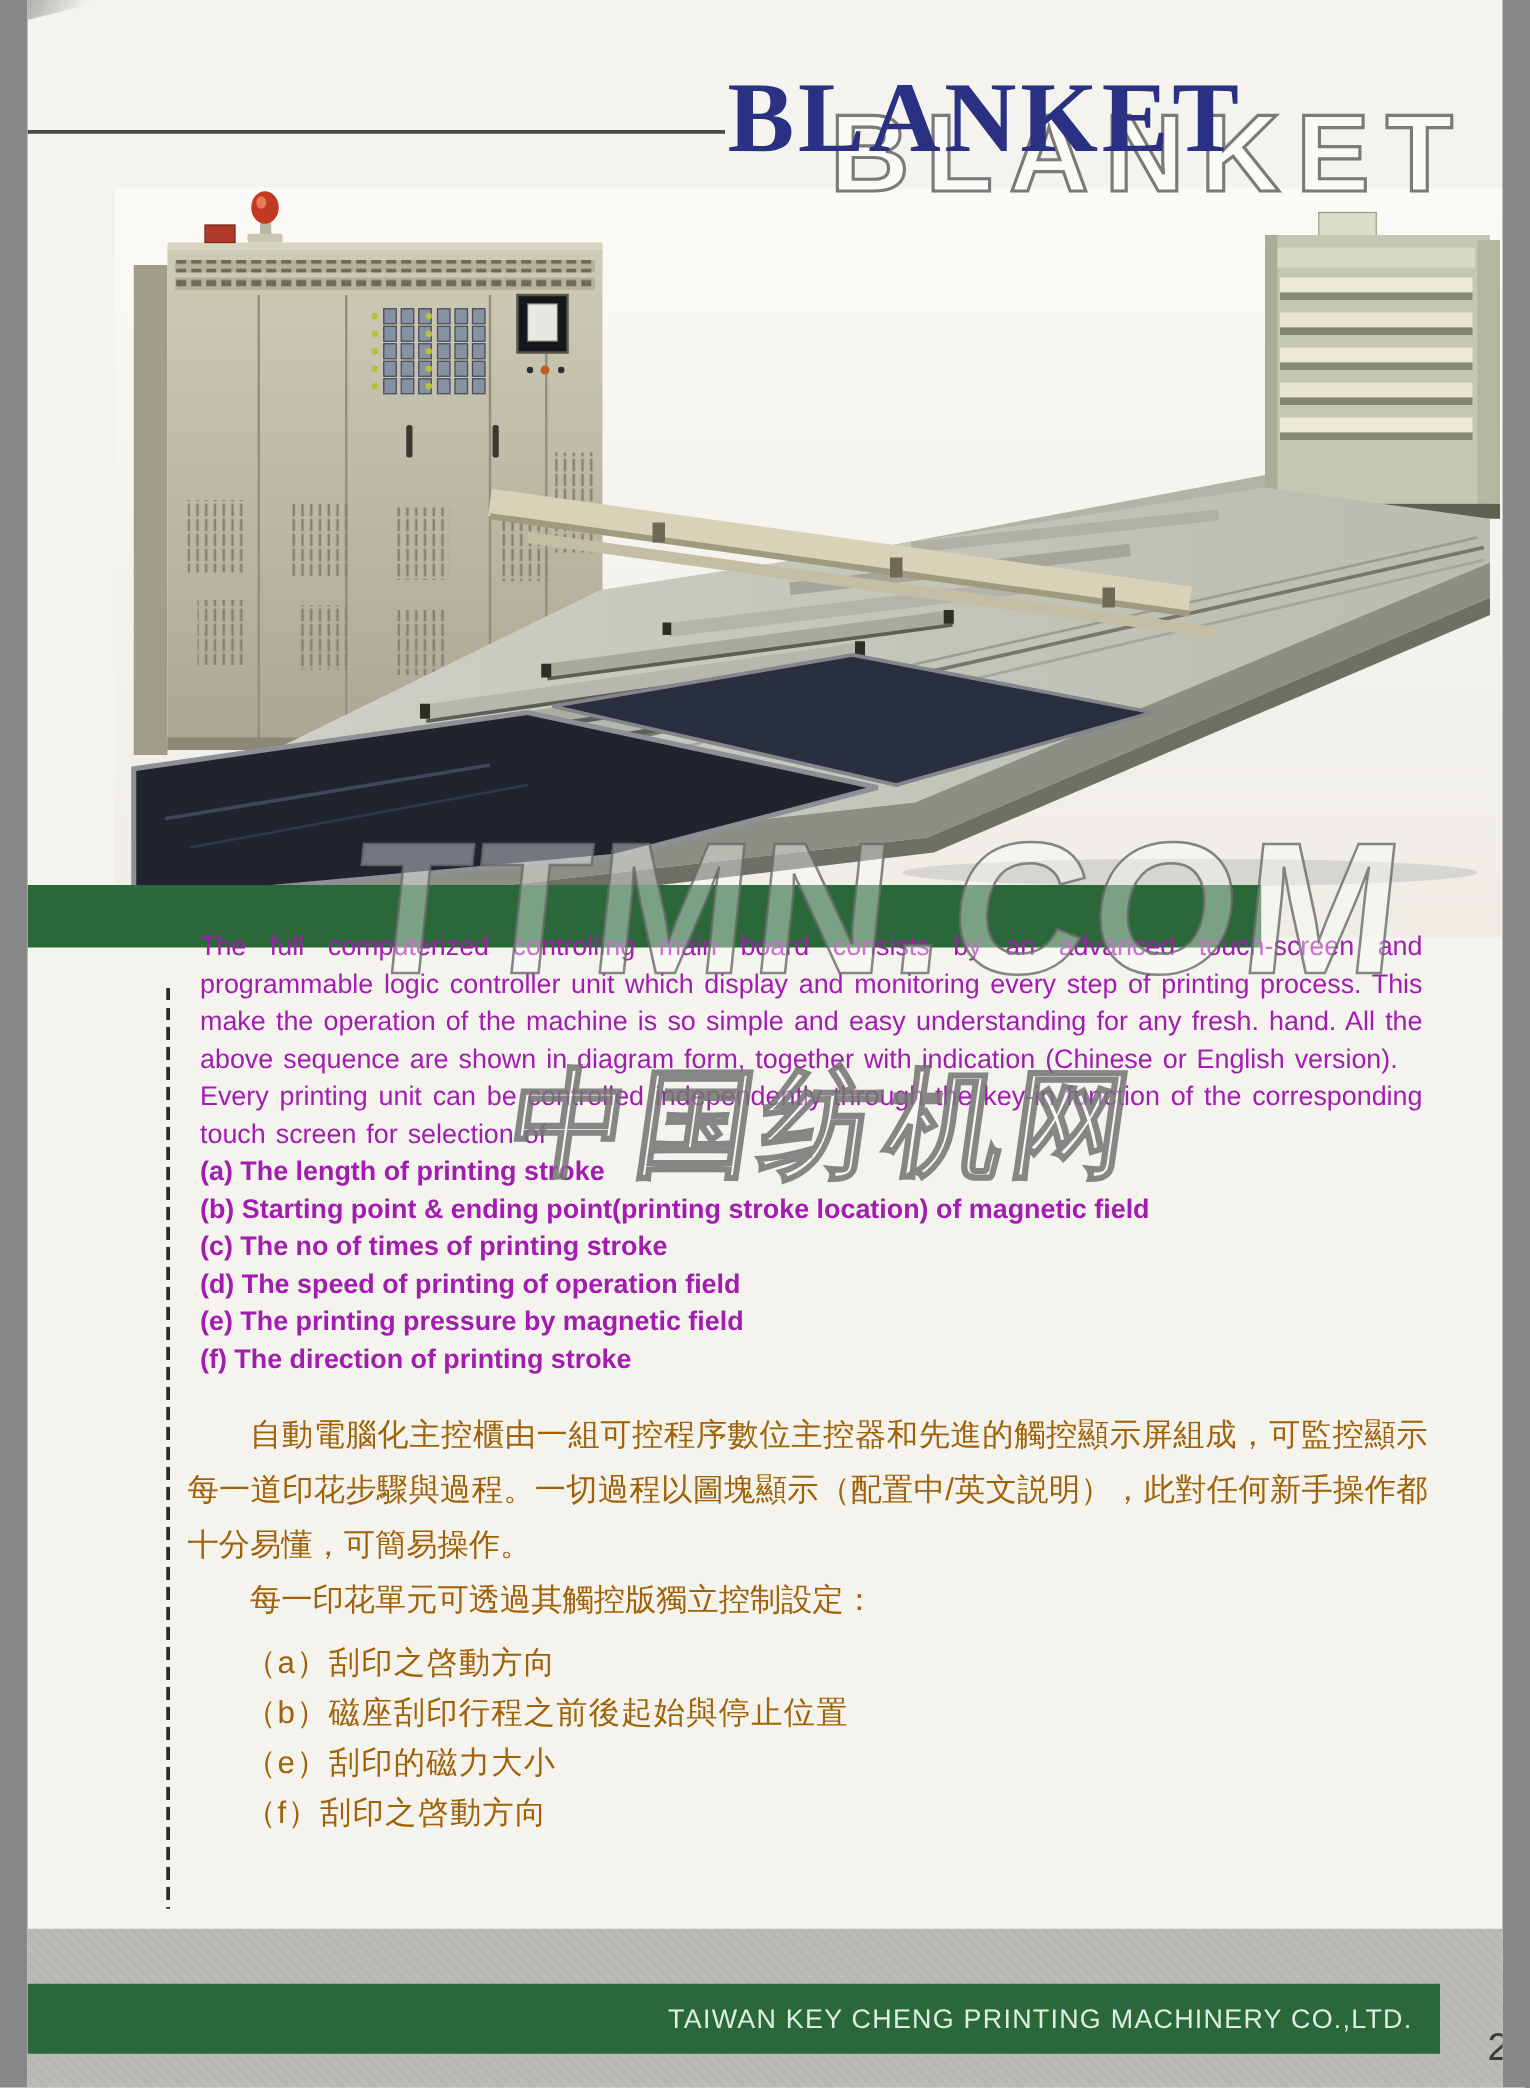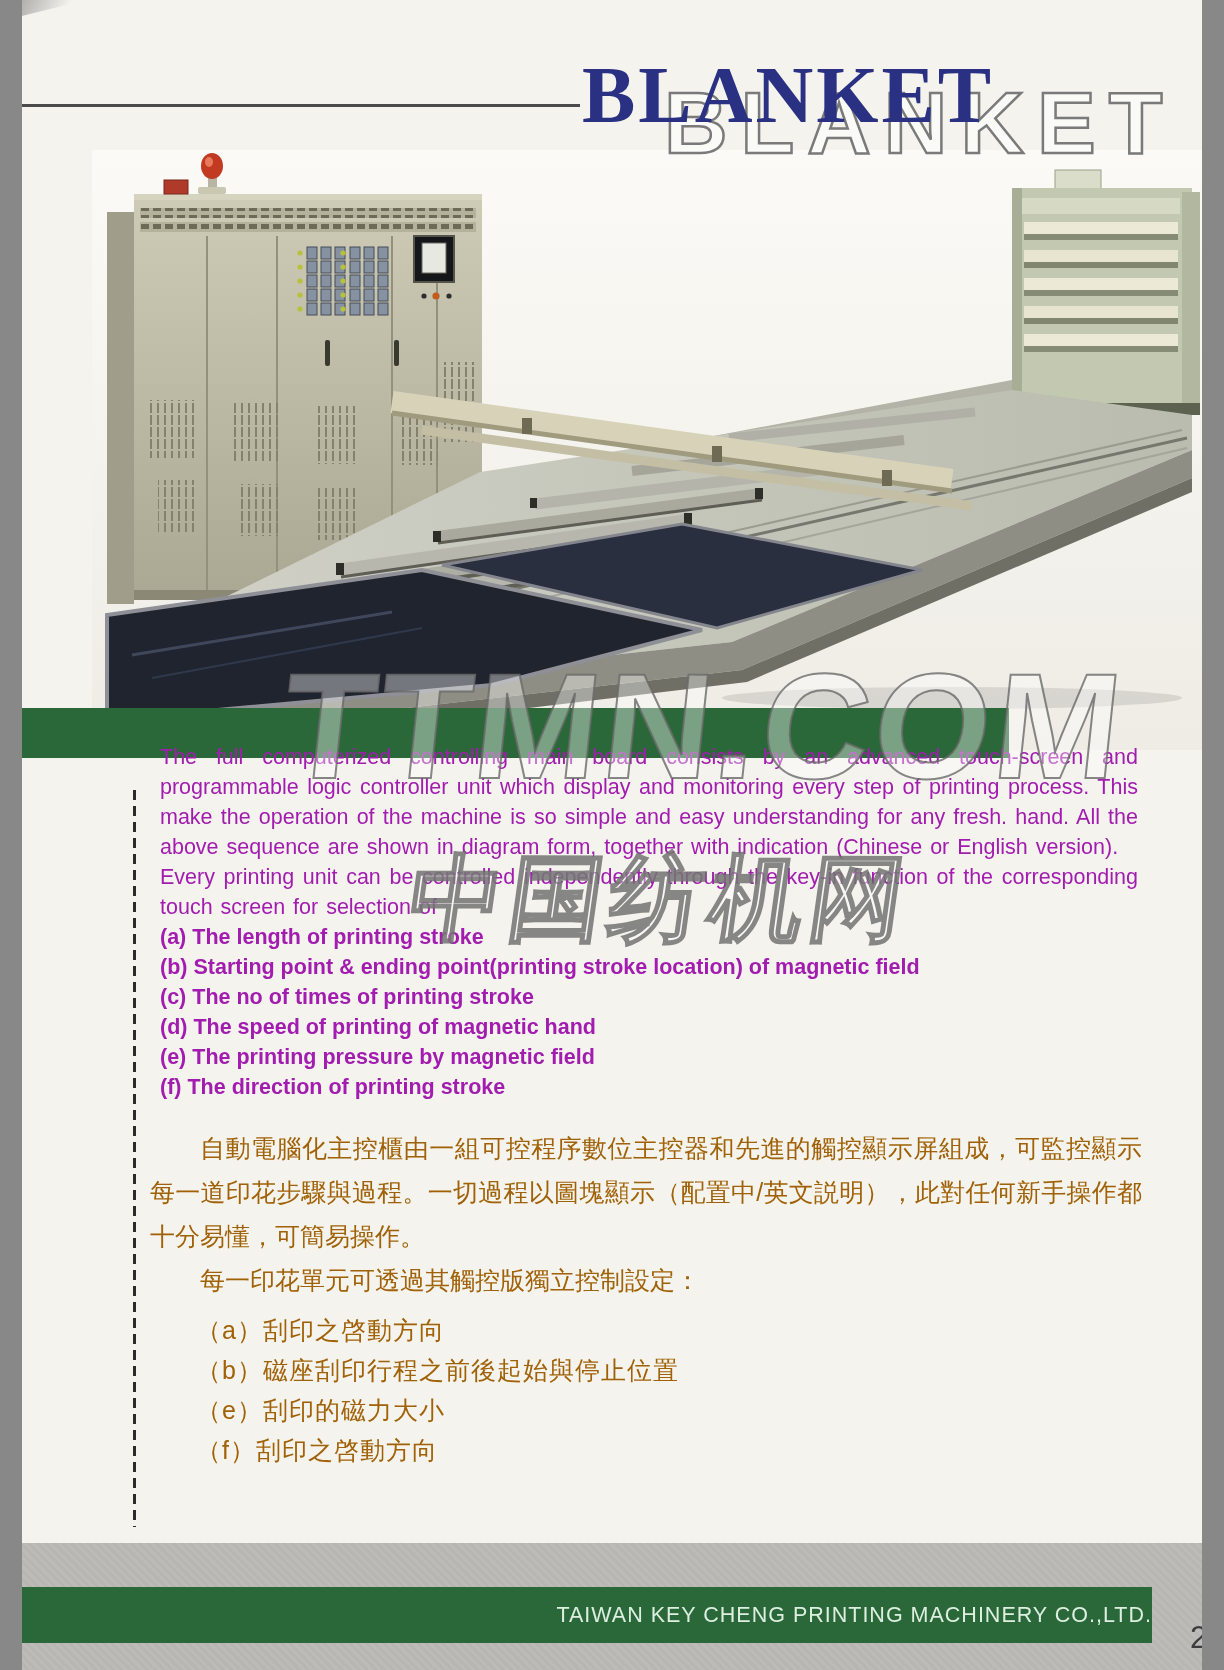--- a/index.html
+++ b/index.html
@@ -48,21 +48,21 @@
   .cn-block{position:absolute;left:128px;top:1126px;width:992px;z-index:4;
     color:#a16207;font-size:25px;line-height:44px;}
   .cn-block .para{margin:0;text-indent:2em;text-align:justify;}
   .cn-list{margin-top:8px;margin-left:46px;}
   .cn-item{line-height:40px;letter-spacing:1px;}
   
   .bottom-strip{position:absolute;left:0;top:1543px;width:1224px;height:127px;
     background:repeating-linear-gradient(45deg,#bcbbb8 0 3px,#b7b6b3 3px 6px);z-index:1;}
   .footer-bar{position:absolute;left:0;top:1587px;width:1130px;height:56px;
     background:#2b6839;z-index:2;display:flex;align-items:center;justify-content:flex-end;
-    box-sizing:border-box;}
+    padding-right:22px;box-sizing:border-box;}
   .footer-text{color:#dcefe0;font-size:21.5px;letter-spacing:1px;white-space:nowrap;}
   .page-num{position:absolute;left:1168px;top:1620px;z-index:3;
     color:#3c3c3c;font-size:31px;}
 </style>
 </head>
 <body>
 
 <div class="page">
 
   <div class="corner-smudge"></div>
@@ -276,21 +276,21 @@
 
   <div class="dashed-line"></div>
 
   <div class="en-block">
     <p class="para">The full computerized controlling main board consists by an advanced touch-screen and programmable logic controller unit which display and monitoring every step of printing process. This make the operation of the machine is so simple and easy understanding for any fresh. hand. All the above sequence are shown in diagram form, together with indication (Chinese or English version).</p>
     <p class="para para2">Every printing unit can be controlled independently through the key-in function of the corresponding touch screen for selection of</p>
     <div class="en-list">
       <div class="en-item">(a) The length of printing stroke</div>
       <div class="en-item">(b) Starting point &amp; ending point(printing stroke location) of magnetic field</div>
       <div class="en-item">(c) The no of times of printing stroke</div>
-      <div class="en-item">(d) The speed of printing of magnetic hand</div>
+      <div class="en-item">(d) The speed of printing of operation field</div>
       <div class="en-item">(e) The printing pressure by magnetic field</div>
       <div class="en-item">(f) The direction of printing stroke</div>
     </div>
   </div>
 
   <div class="cn-block">
     <p class="para">自動電腦化主控櫃由一組可控程序數位主控器和先進的觸控顯示屏組成，可監控顯示每一道印花步驟與過程。一切過程以圖塊顯示（配置中/英文説明），此對任何新手操作都十分易懂，可簡易操作。</p>
     <p class="para">每一印花單元可透過其觸控版獨立控制設定：</p>
     <div class="cn-list">
       <div class="cn-item">（a）刮印之啓動方向</div>

